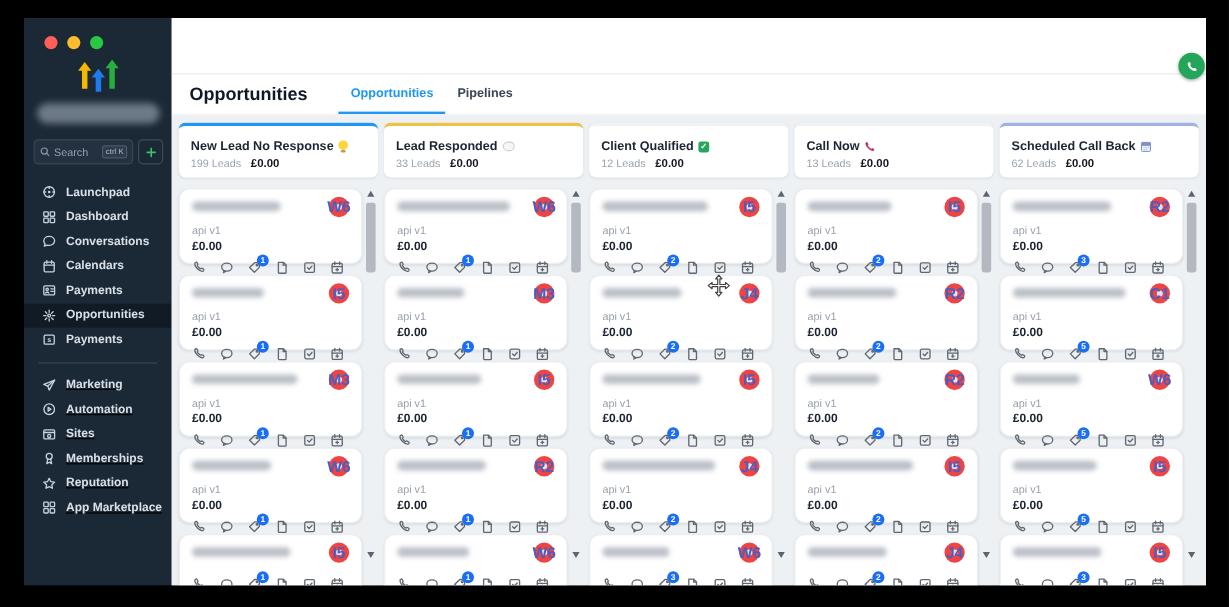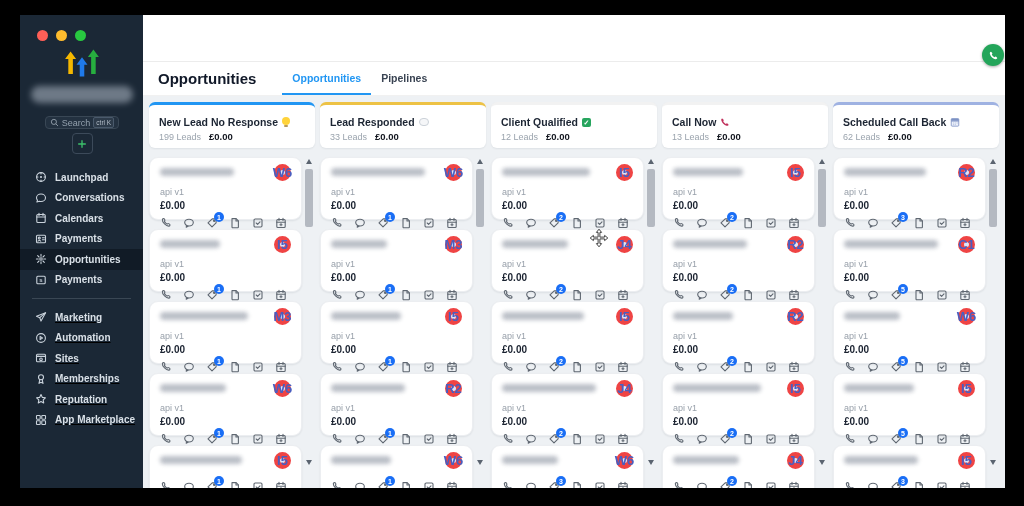--- a/index.html
+++ b/index.html
@@ -6,21 +6,21 @@
     font-family:"Liberation Sans",sans-serif;-webkit-font-smoothing:antialiased;}
   .app{position:absolute;left:20px;top:15px;width:985px;height:473px;display:flex;overflow:hidden;}
 
   
   .sidebar{width:123px;flex-shrink:0;background:#1b2836;position:relative;overflow:hidden;}
   .traffic{display:flex;gap:8px;padding:15px 0 0 17px;}
   .dot{width:11px;height:11px;border-radius:50%;}
   .dot.r{background:#ff5f57}.dot.y{background:#febc2e}.dot.g{background:#28c840}
   .logo{width:36px;margin:8px auto 0;display:block;}
   .account-bar{margin:9px auto 0;width:102px;height:17px;border-radius:9px;background:#8a95a2;filter:blur(3px);opacity:.75;}
-  .search-row{display:flex;gap:4px;padding:13px 7px 0 8px;align-items:center;flex-direction:column;}
+  .search-row{display:flex;gap:4px;padding:13px 7px 0 8px;align-items:center;}
   .search-box{flex:1;height:19px;background:#233140;border:1px solid #394755;border-radius:4px;
     display:flex;align-items:center;padding:0 4px;gap:3px;color:#8d99a6;min-width:0;}
   .search-box svg{flex-shrink:0;}
   .ph{font-size:9px;color:#93a0ad;white-space:nowrap;overflow:hidden;}
   .kbd{margin-left:auto;font-size:6.5px;background:#2d3b4a;border:1px solid #4a5a6c;border-radius:2px;
     padding:1px 2px;color:#b2bcc7;white-space:nowrap;}
   .add-btn{width:19px;height:19px;border:1px solid #3c4a5a;border-radius:4px;color:#3cc06b;
     display:flex;align-items:center;justify-content:center;flex-shrink:0;background:transparent;cursor:pointer;}
   .nav{margin-top:13px;}
   .nav-item{display:flex;align-items:center;gap:8px;height:20.5px;padding-left:15px;font-size:10px;
@@ -125,20 +125,31 @@
               <circle cx="6" cy="6" r="4.4"></circle>
               <path d="M6 1.6V3M6 9v1.4M1.6 6H3M9 6h1.4"></path>
               <circle cx="6" cy="6" r="1.1" fill="currentColor" stroke="none"></circle>
             </svg>
           </span>
     <span class="nv-label">Launchpad</span>
   </div>
         <div class="nav-item">
     <span class="nv-ic">
             <svg viewBox="0 0 12 12" fill="none" stroke="currentColor" stroke-width="1.1" stroke-linecap="round" stroke-linejoin="round">
+              <rect x="1.5" y="1.5" width="3.7" height="3.7" rx=".6"></rect>
+              <rect x="6.8" y="1.5" width="3.7" height="3.7" rx=".6"></rect>
+              <rect x="1.5" y="6.8" width="3.7" height="3.7" rx=".6"></rect>
+              <rect x="6.8" y="6.8" width="3.7" height="3.7" rx=".6"></rect>
+            </svg>
+          </span>
+    <span class="nv-label">Dashboard</span>
+  </div>
+        <div class="nav-item">
+    <span class="nv-ic">
+            <svg viewBox="0 0 12 12" fill="none" stroke="currentColor" stroke-width="1.1" stroke-linecap="round" stroke-linejoin="round">
               <path d="M10.5 5.7c0 2.1-2 3.8-4.5 3.8-.6 0-1.2-.1-1.7-.3L1.9 10l.6-1.8C1.8 7.5 1.5 6.6 1.5 5.7 1.5 3.6 3.5 2 6 2s4.5 1.6 4.5 3.7z"></path>
             </svg>
           </span>
     <span class="nv-label">Conversations</span>
   </div>
         <div class="nav-item">
     <span class="nv-ic">
             <svg viewBox="0 0 12 12" fill="none" stroke="currentColor" stroke-width="1.1" stroke-linecap="round" stroke-linejoin="round">
               <rect x="1.8" y="2.5" width="8.4" height="8" rx="1"></rect>
               <path d="M1.8 5h8.4M4 1.2v2.2M8 1.2v2.2"></path>

